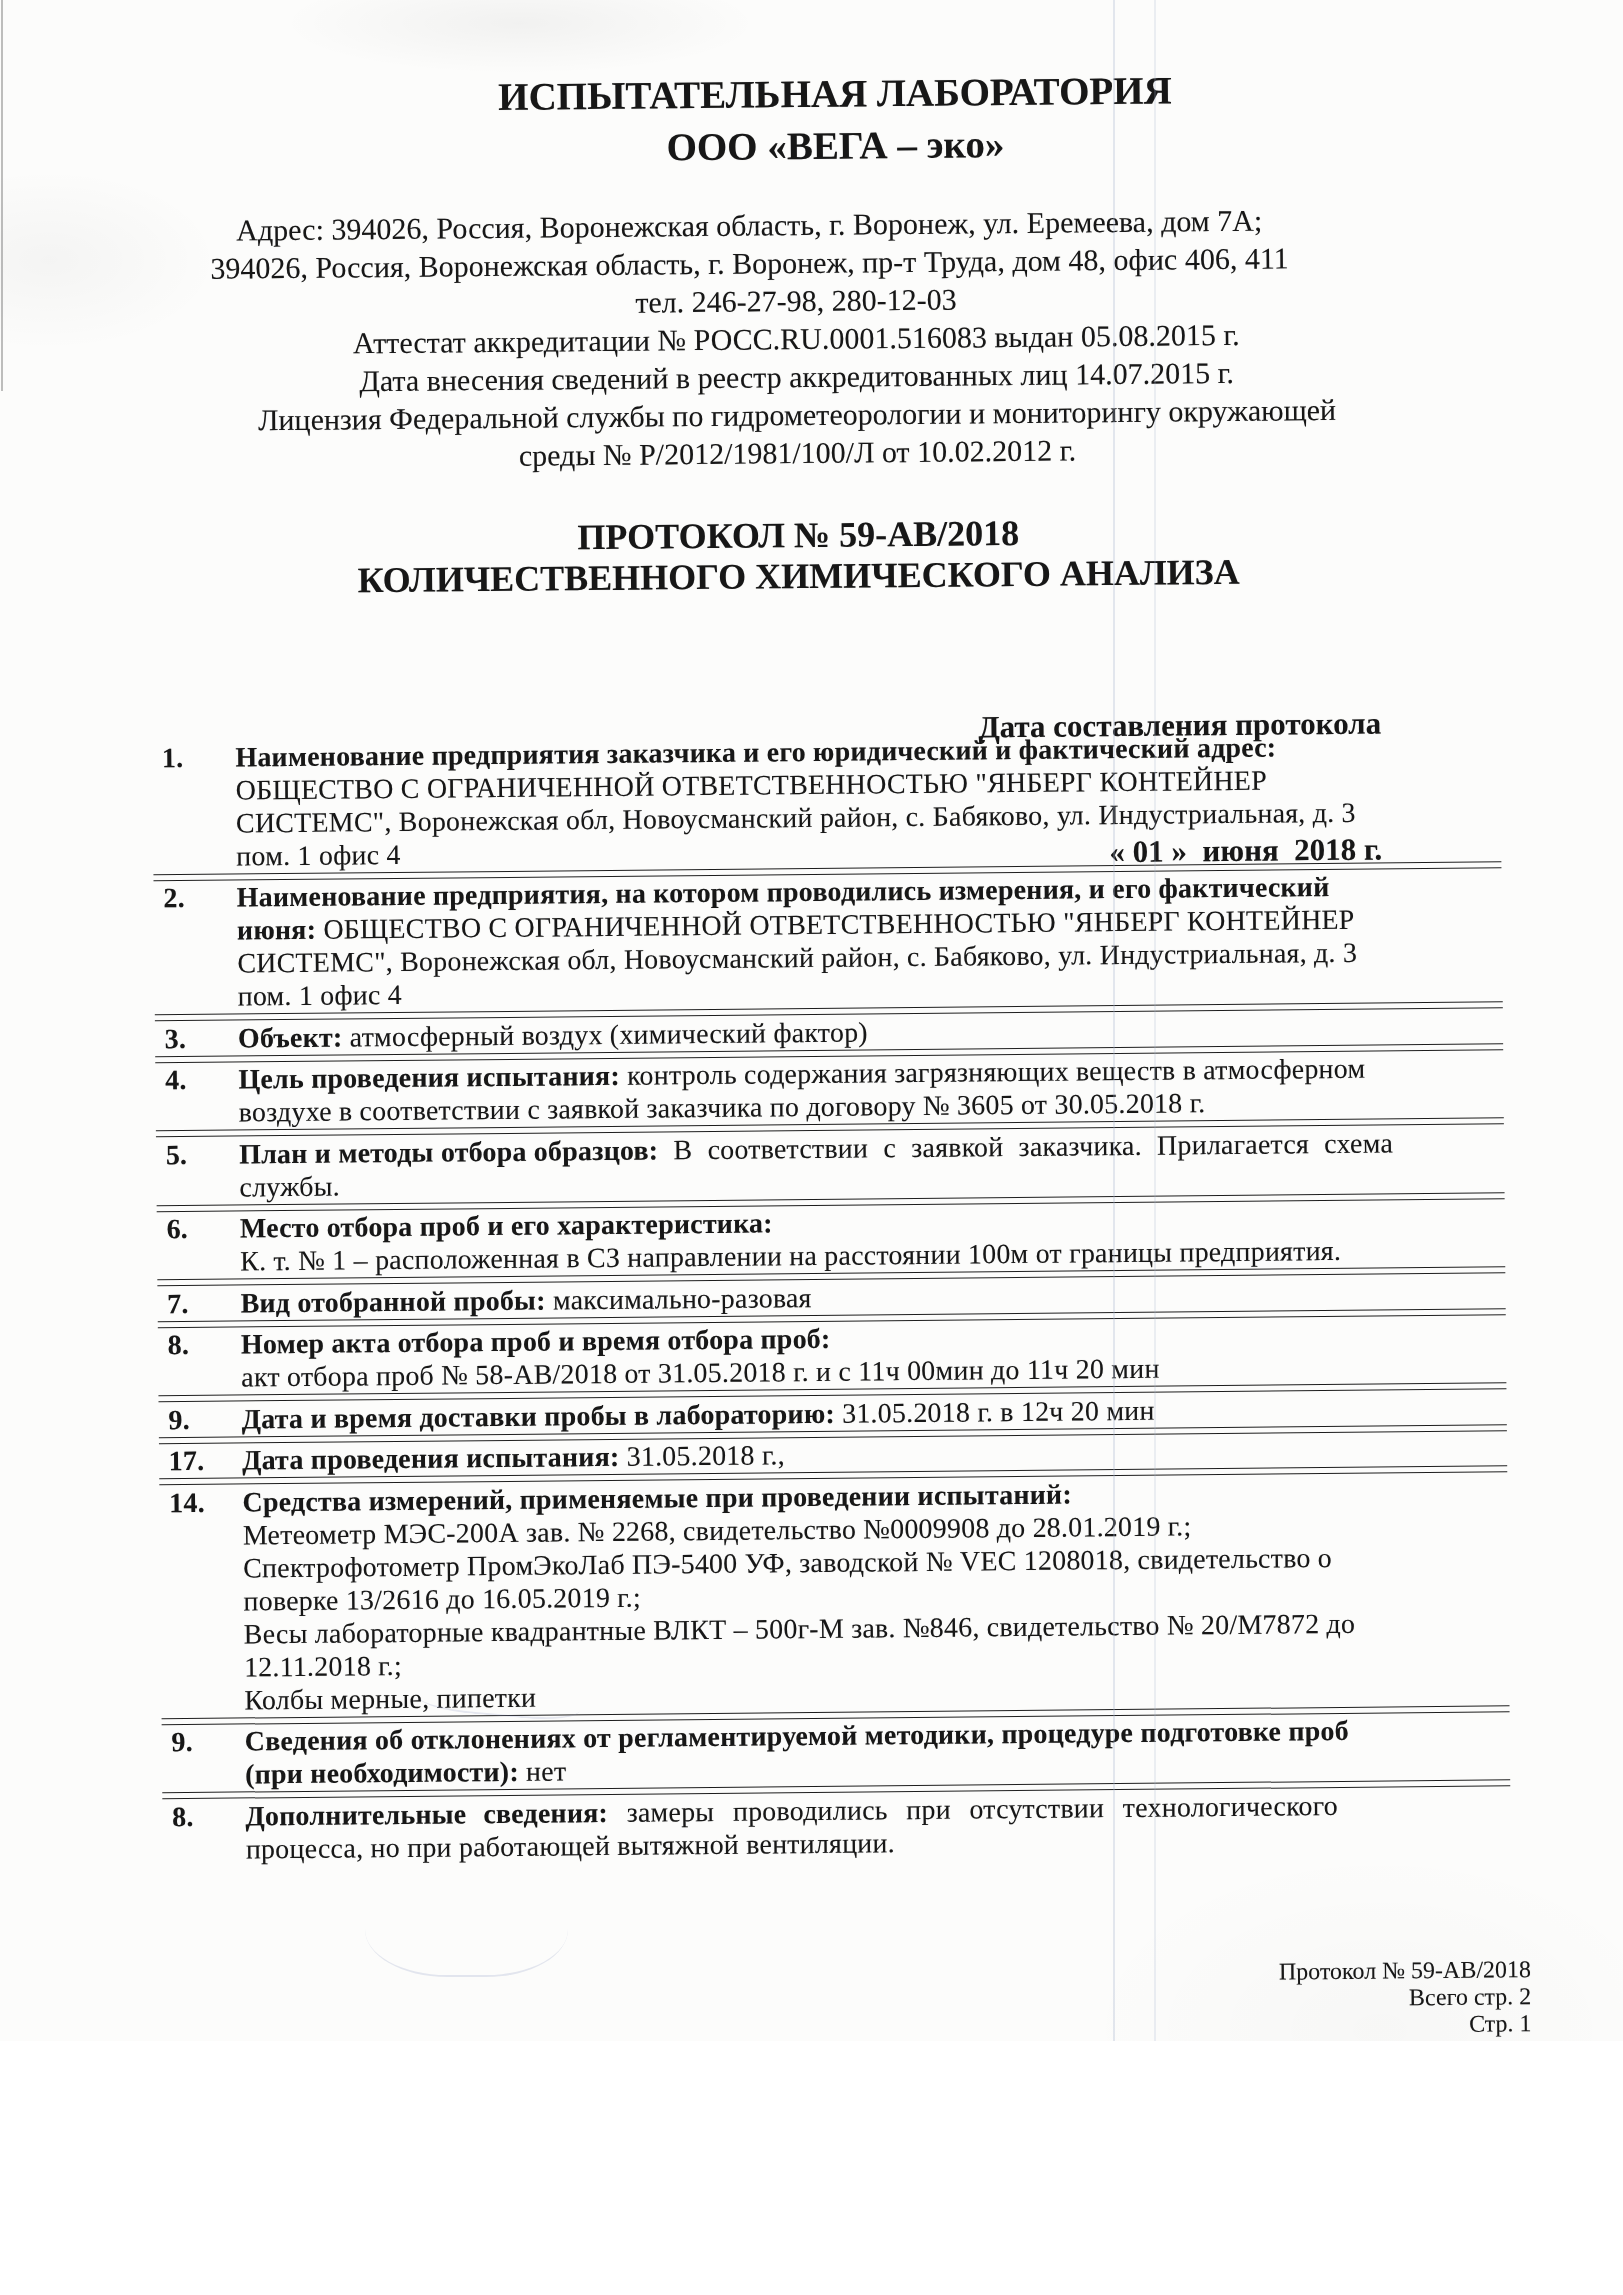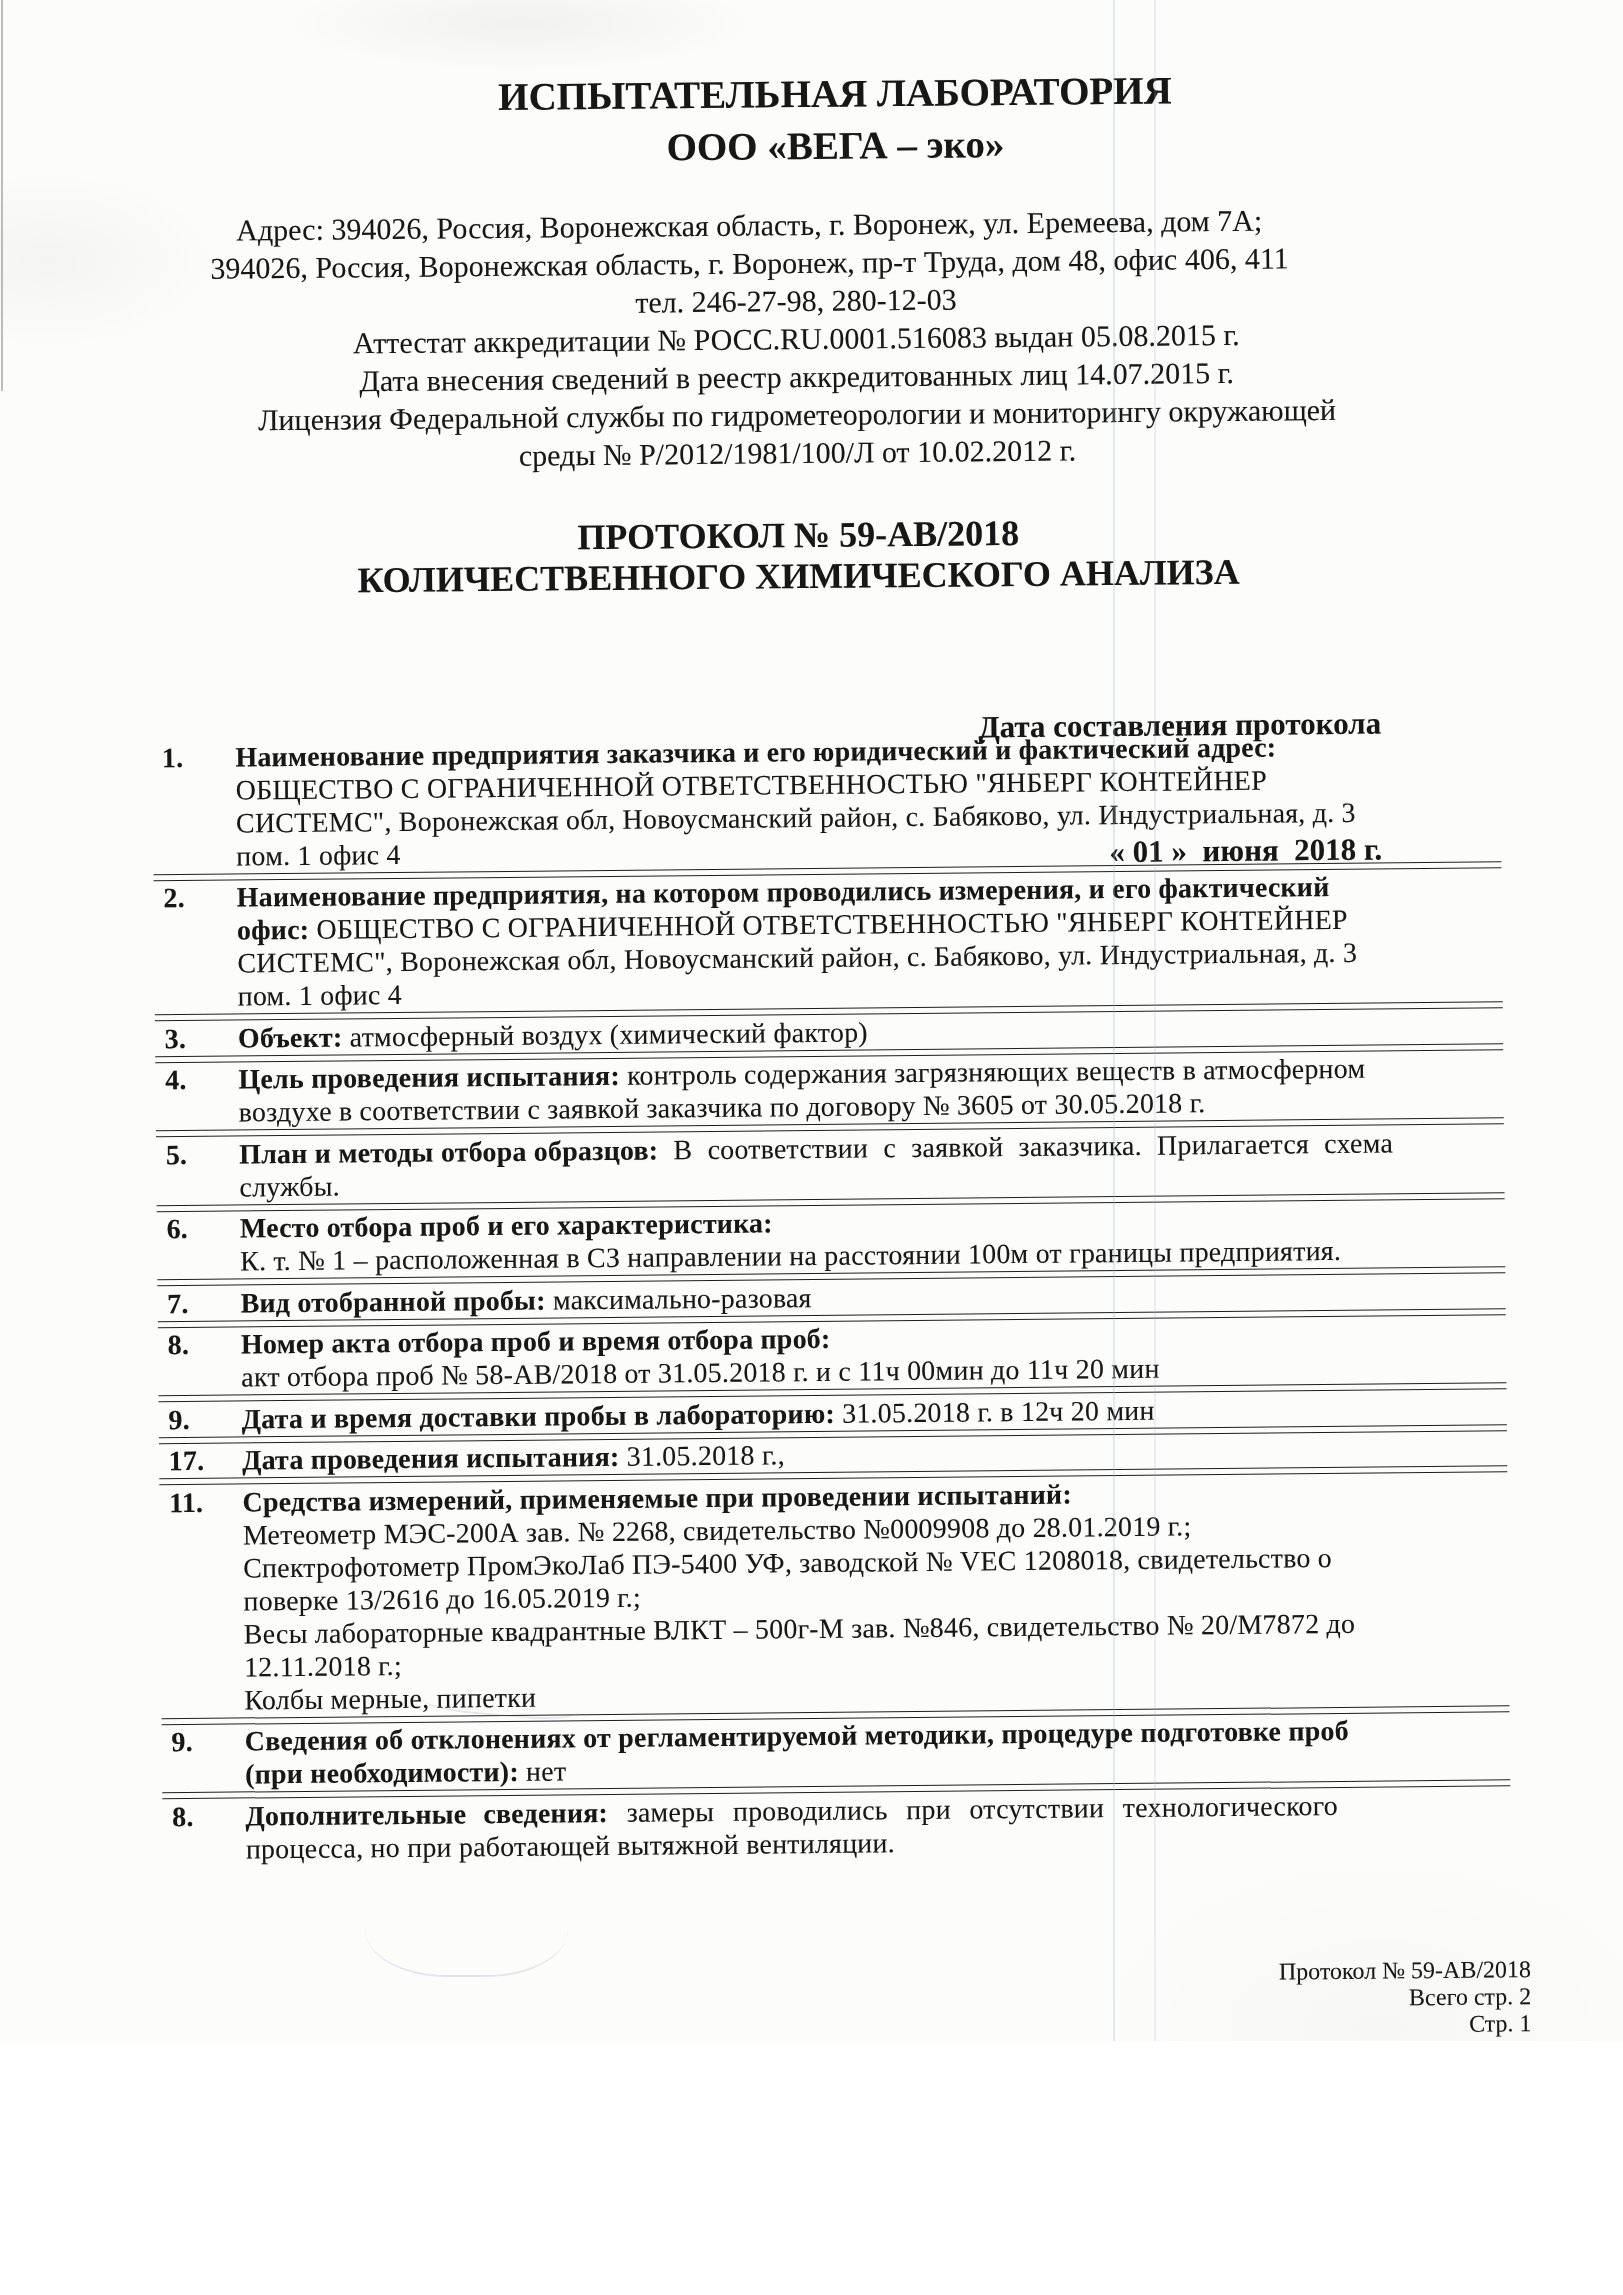--- a/index.html
+++ b/index.html
@@ -87,21 +87,21 @@
     </div>
 
     <div class="items" id="items">
         <div class="item-row">
           <div class="item-num">1.</div>
           <div class="item-body"><span class="b">Наименование предприятия заказчика и его юридический и фактический адрес:</span><br><span>ОБЩЕСТВО С ОГРАНИЧЕННОЙ ОТВЕТСТВЕННОСТЬЮ "ЯНБЕРГ КОНТЕЙНЕР</span><br><span>СИСТЕМС", Воронежская обл, Новоусманский район, с. Бабяково, ул. Индустриальная, д. 3</span><br><span>пом. 1 офис 4</span></div>
         </div>
         <div class="sep"></div>
         <div class="item-row">
           <div class="item-num">2.</div>
-          <div class="item-body"><span class="b">Наименование предприятия, на котором проводились измерения, и его фактический</span><br><span class="b">офис:</span><span> ОБЩЕСТВО С ОГРАНИЧЕННОЙ ОТВЕТСТВЕННОСТЬЮ "ЯНБЕРГ КОНТЕЙНЕР</span><br><span>СИСТЕМС", Воронежская обл, Новоусманский район, с. Бабяково, ул. Индустриальная, д. 3</span><br><span>пом. 1 офис 4</span></div>
+          <div class="item-body"><span class="b">Наименование предприятия, на котором проводились измерения, и его фактический</span><br><span class="b">июня:</span><span> ОБЩЕСТВО С ОГРАНИЧЕННОЙ ОТВЕТСТВЕННОСТЬЮ "ЯНБЕРГ КОНТЕЙНЕР</span><br><span>СИСТЕМС", Воронежская обл, Новоусманский район, с. Бабяково, ул. Индустриальная, д. 3</span><br><span>пом. 1 офис 4</span></div>
         </div>
         <div class="sep"></div>
         <div class="item-row">
           <div class="item-num">3.</div>
           <div class="item-body"><span class="b">Объект:</span><span> атмосферный воздух (химический фактор)</span></div>
         </div>
         <div class="sep"></div>
         <div class="item-row">
           <div class="item-num">4.</div>
           <div class="item-body"><span class="b">Цель проведения испытания:</span><span> контроль содержания загрязняющих веществ в атмосферном</span><br><span>воздухе в соответствии с заявкой заказчика по договору № 3605 от 30.05.2018 г.</span></div>
@@ -131,21 +131,21 @@
           <div class="item-num">9.</div>
           <div class="item-body"><span class="b">Дата и время доставки пробы в лабораторию:</span><span> 31.05.2018 г. в 12ч 20 мин</span></div>
         </div>
         <div class="sep"></div>
         <div class="item-row">
           <div class="item-num">17.</div>
           <div class="item-body"><span class="b">Дата проведения испытания:</span><span> 31.05.2018 г.,</span></div>
         </div>
         <div class="sep"></div>
         <div class="item-row">
-          <div class="item-num">11.</div>
+          <div class="item-num">14.</div>
           <div class="item-body"><span class="b">Средства измерений, применяемые при проведении испытаний:</span><br><span>Метеометр МЭС-200А зав. № 2268, свидетельство №0009908 до 28.01.2019 г.;</span><br><span>Спектрофотометр ПромЭкоЛаб ПЭ-5400 УФ, заводской № VEC 1208018, свидетельство о</span><br><span>поверке 13/2616 до 16.05.2019 г.;</span><br><span>Весы лабораторные квадрантные  ВЛКТ – 500г-М зав. №846, свидетельство № 20/М7872 до</span><br><span>12.11.2018 г.;</span><br><span>Колбы мерные, пипетки</span></div>
         </div>
         <div class="sep"></div>
         <div class="item-row">
           <div class="item-num">9.</div>
           <div class="item-body"><span class="b">Сведения об отклонениях от регламентируемой методики, процедуре подготовке проб</span><br><span class="b">(при необходимости):</span><span> нет</span></div>
         </div>
         <div class="sep"></div>
         <div class="item-row">
           <div class="item-num">8.</div>

